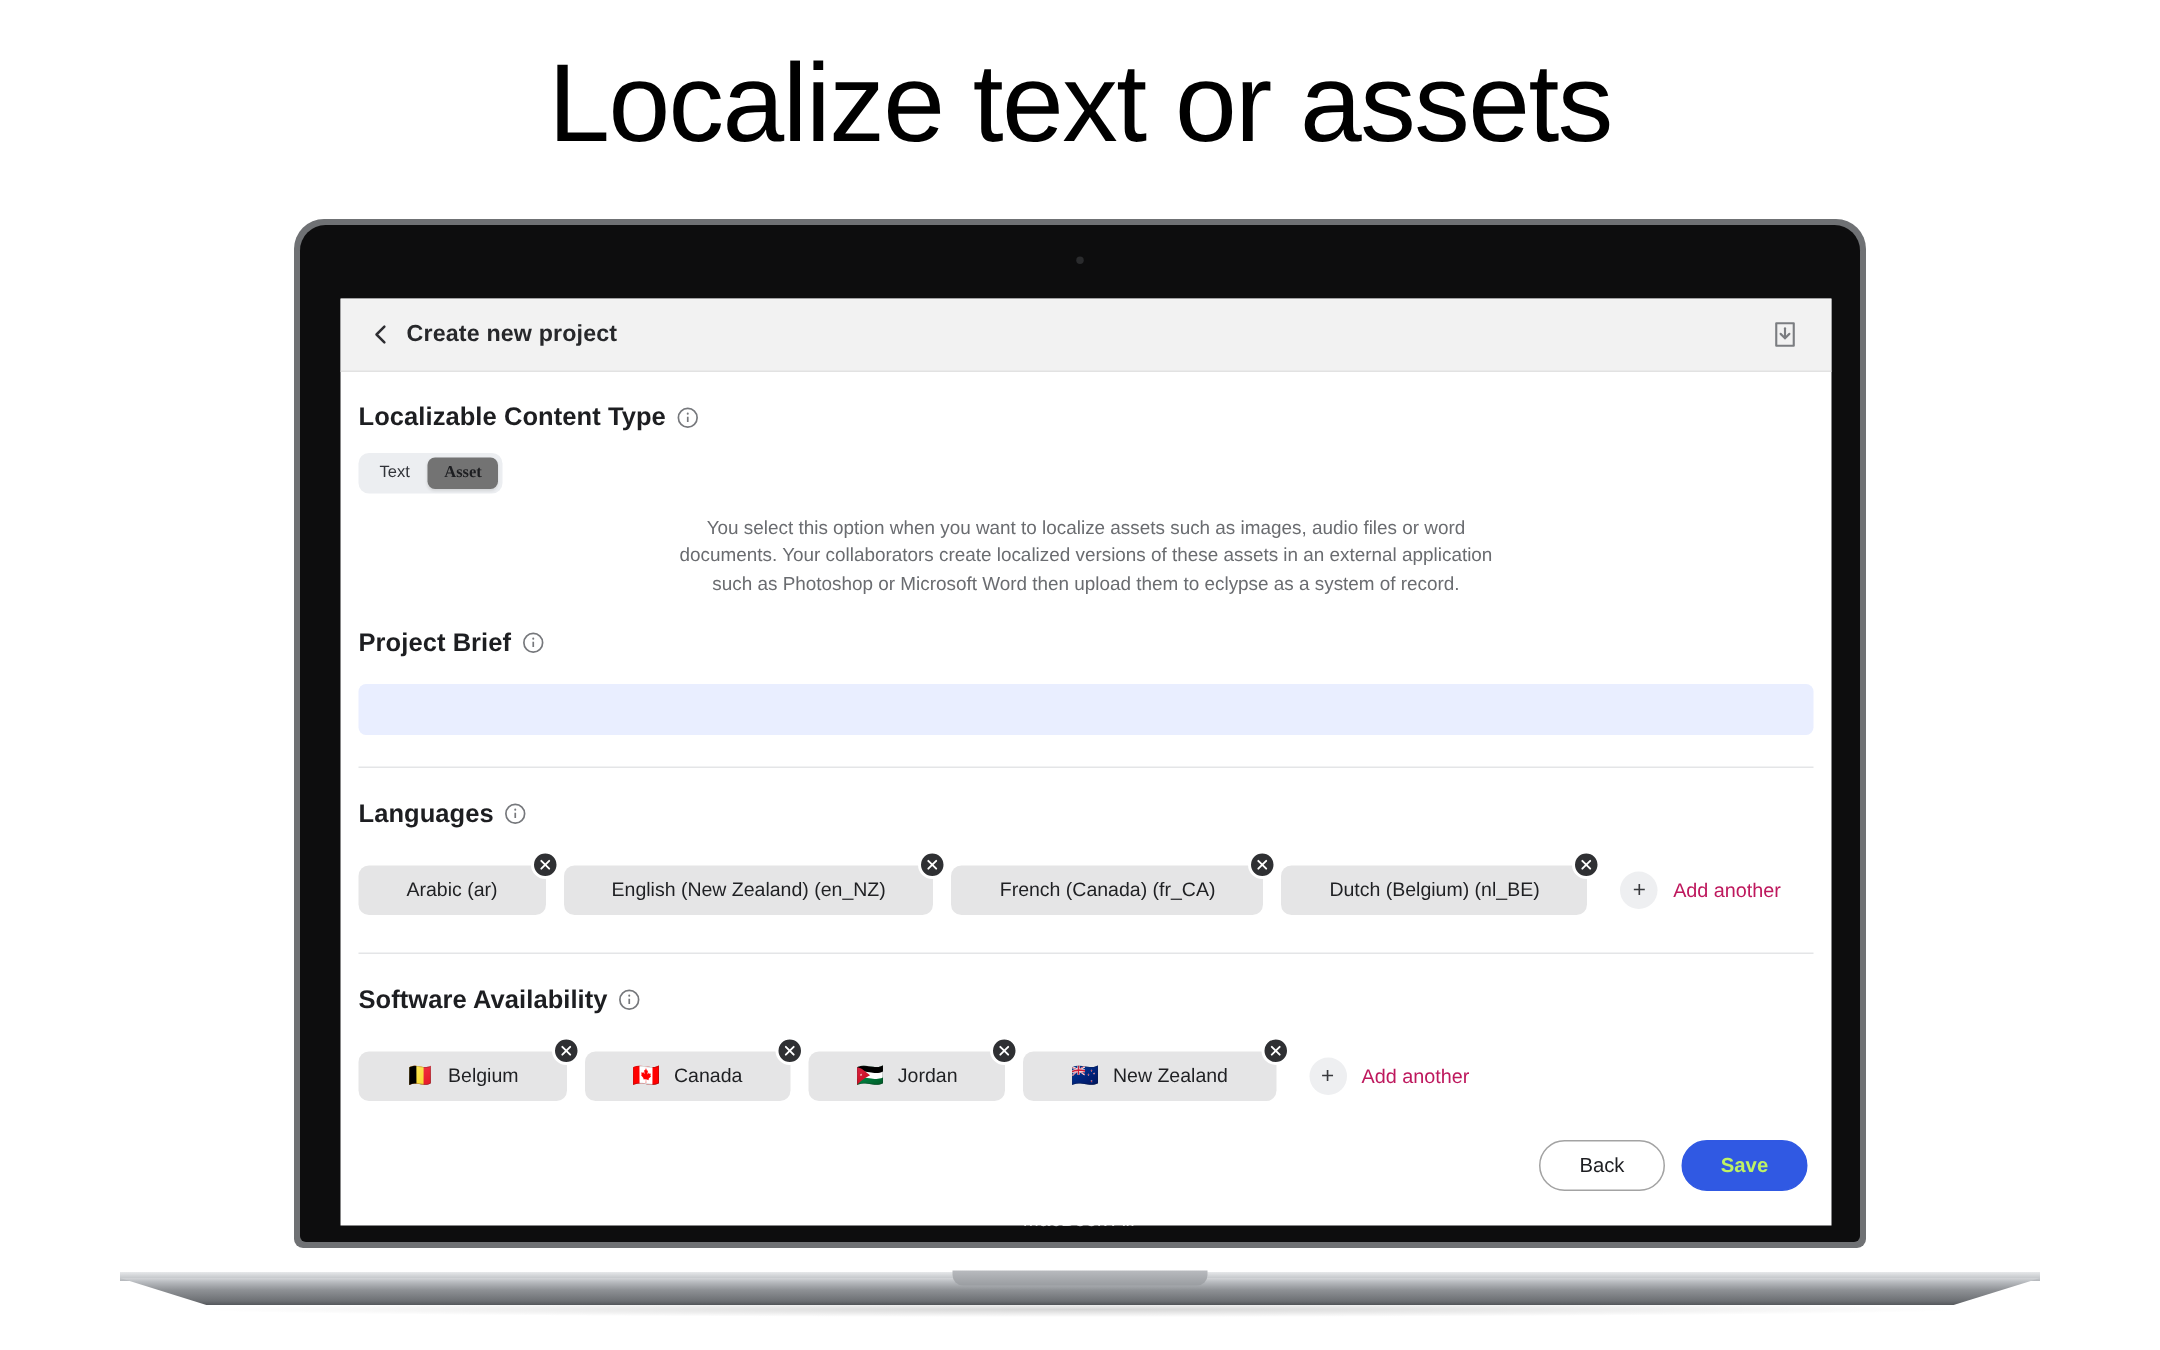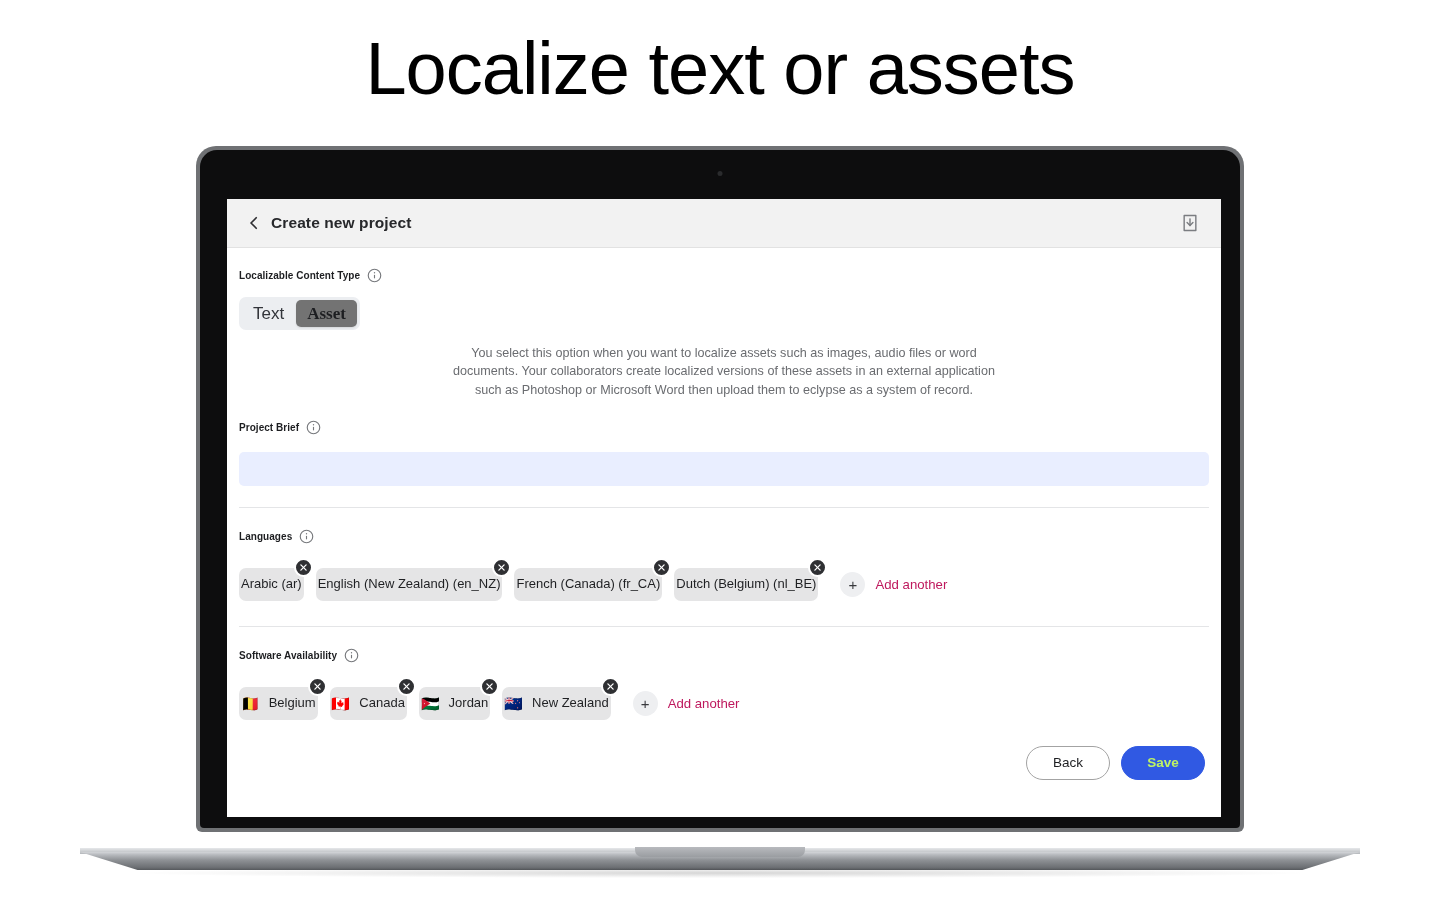--- a/index.html
+++ b/index.html
@@ -118,38 +118,38 @@
   .header-spacer { flex: 1 1 auto; }
   .import-icon { width: 20px; height: 20px; color: #7b7d81; display: block; }
 
   
   .app-body { padding: 20px 12px 0 12px; }
 
   .section-label {
     display: flex;
     align-items: center;
     gap: 7px;
-    font-size: 10px;
+    font-size: 17px;
     font-weight: 700;
     color: #1d1e21;
     letter-spacing: .05px;
   }
   .info-icon { width: 15px; height: 15px; color: #76787c; display: block; }
 
   
   .segmented {
     margin-top: 14px;
     display: inline-flex;
     background: #eceef1;
     border-radius: 7px;
     padding: 3px;
     gap: 1px;
   }
   .seg {
-    font-size: 17px;
+    font-size: 11px;
     color: #32343a;
     padding: 5px 11px;
     border-radius: 5px;
     line-height: 1;
     cursor: pointer;
   }
   .seg.active {
     background: #737373;
     color: #1d1e21;
     font-weight: 600;
@@ -193,21 +193,21 @@
     align-items: center;
     flex-wrap: wrap;
     gap: 8px 12px;
     margin-top: 24px;
     padding-bottom: 4px;
   }
   .chip {
     position: relative;
     background: #e5e5e6;
     border-radius: 7px;
-    padding: 9px 2px;
+    padding: 9px 32px;
     font-size: 13px;
     color: #1f2023;
     line-height: 1.15;
     display: flex;
     align-items: center;
     gap: 9px;
     cursor: default;
   }
   .chip .flag { font-size: 15px; line-height: 1; display: inline-block; }
   .chip-remove {

